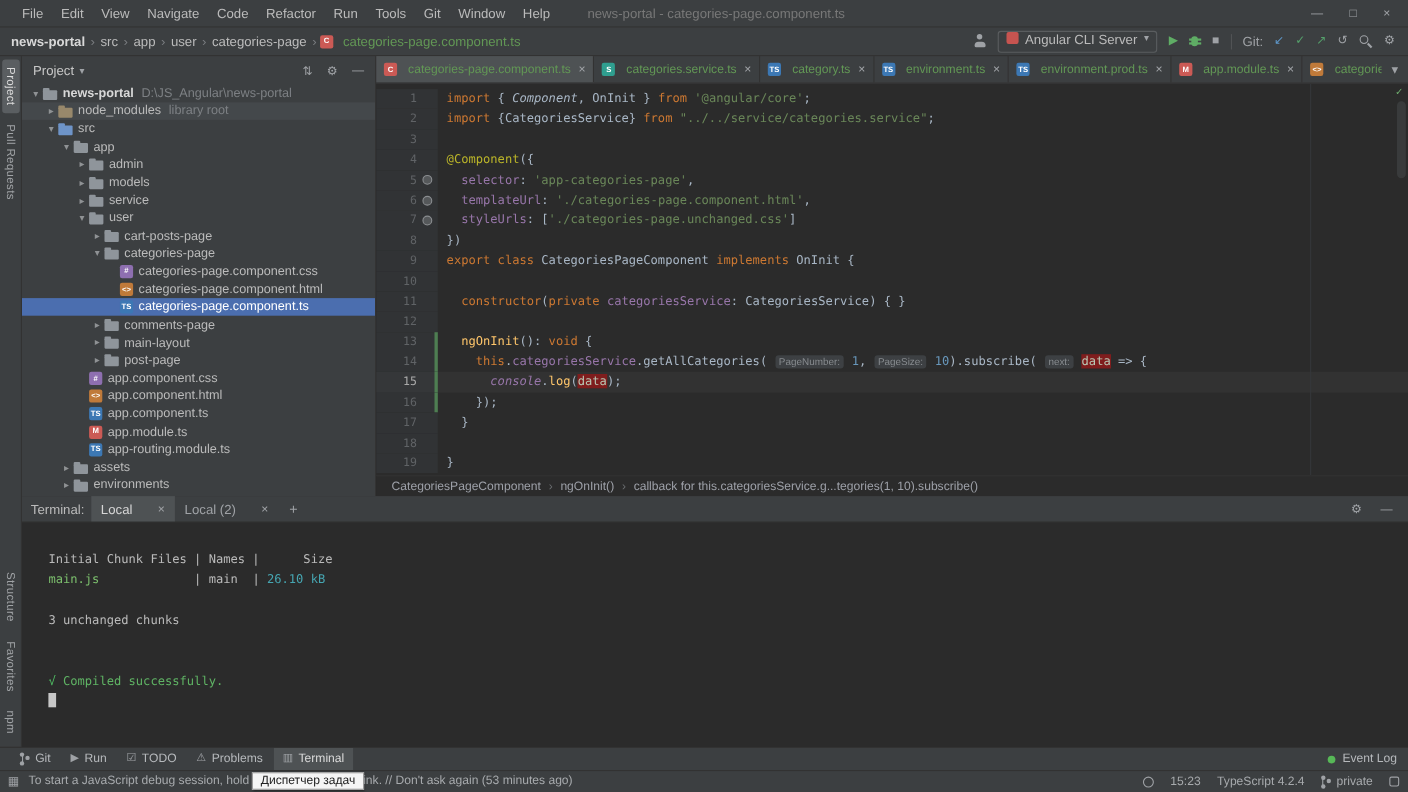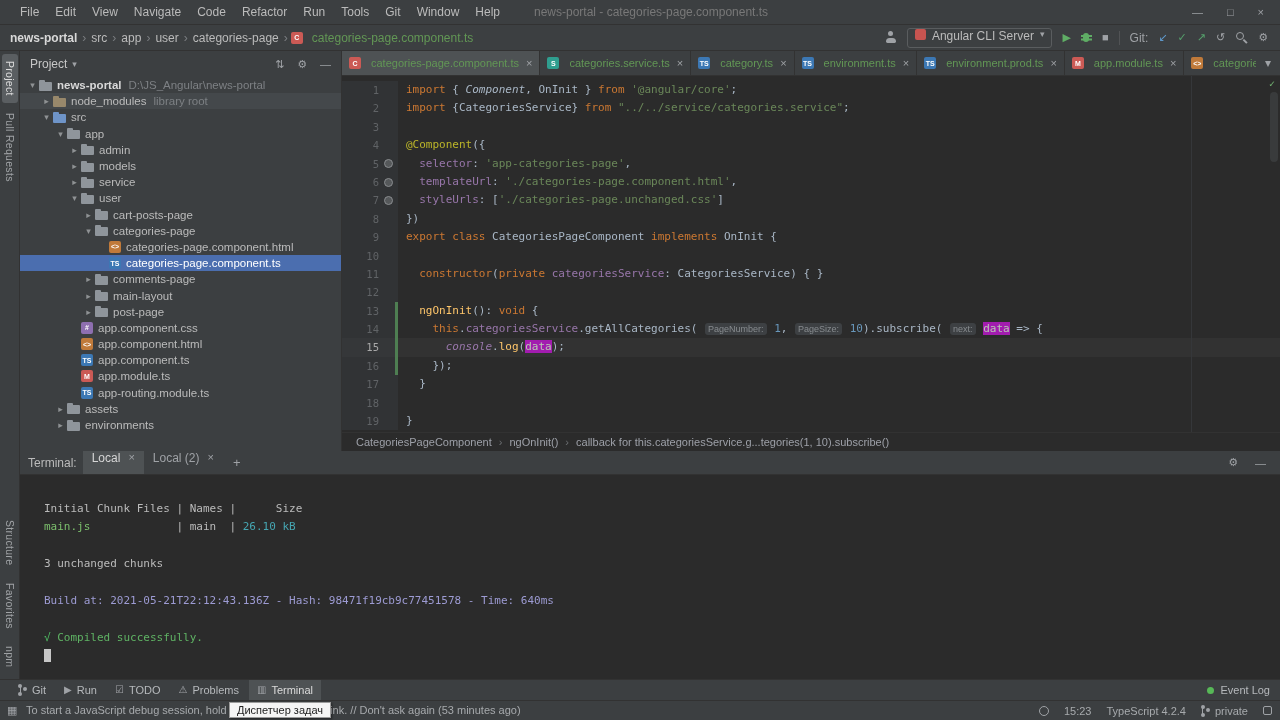--- a/index.html
+++ b/index.html
@@ -88,33 +88,33 @@
   .chg{width:3px;flex:none;align-self:stretch;margin-left:1px}
   .chg.on{background:#4e7e52}
   .ct{white-space:pre;padding-left:8px;color:#a9b7c6;flex:1}
   .cl.cur{background:#323232}
   .cl.cur .gut{background:#353739}
   .cl.cur .ln{color:#a9a9a9}
   .s-kw{color:#cc7832}.s-pl{color:#a9b7c6}.s-str{color:#6a8759}.s-ann{color:#bbb529}
   .s-prop{color:#9876aa}.s-fn{color:#ffc66b}.s-num{color:#6897bb}
   .s-itw{color:#a9b7c6;font-style:italic}.s-itp{color:#9876aa;font-style:italic}
   .s-hint{background:#3d4043;color:#878b8f;border-radius:3px;padding:1px 3px;font-size:9px;font-family:"Liberation Sans",sans-serif;margin:0 1px}
-  .s-hl{background:#a21caf;color:#b9c7b4}
+  .s-hl{background:#7f1d1d;color:#b9c7b4}
   .margin-guide{position:absolute;top:0;bottom:0;left:849px;width:1px;background:#35373a}
   .insp-ok{position:absolute;top:2px;right:5px;color:#6fae6f;font-size:10px}
   .vscroll{position:absolute;top:16px;right:2px;width:8px;height:70px;background:#46484b;border-radius:4px;opacity:.55}
   #editor-bc{height:18px;flex:none;display:flex;align-items:center;gap:7px;padding-left:14px;font-size:11px;color:#9da0a8;background:#2b2b2b;border-top:1px solid #323232;white-space:nowrap;overflow:hidden}
   .bc-sep{color:#6b6e71}
 
   
   #terminal-panel{flex:1;display:flex;flex-direction:column;min-height:0}
   .term-head{height:23px;flex:none;background:#3c3f41;border-bottom:1px solid #323232;display:flex;align-items:stretch;padding:0 8px;gap:2px}
   .term-label{color:#bbbbbb;margin-right:4px;align-self:center}
   .term-tabs{display:flex}
-  .ttab{display:flex;gap:6px;padding:0 9px;color:#9fa2a6}
+  .ttab{display:flex;align-items:center;gap:21px;padding:0 9px;color:#9fa2a6}
   .ttab.active{background:#4e5254;color:#d6d6d6}
   .term-plus{padding:0 8px;color:#9fa2a6;font-size:13px;align-self:center}
   .term-icons{margin-left:auto;display:flex;gap:17px;color:#9fa2a6;font-size:11px;padding-right:6px;align-items:center}
   .term-body{flex:1;background:#2b2b2b;padding:6px 0 0 24px;font-family:"DejaVu Sans Mono","Liberation Mono",monospace;font-size:11px;overflow:hidden}
   .tl{height:18.5px;line-height:18.5px;white-space:pre}
   .t-ok{color:#4fbf63}.t-def{color:#bbbbbb}.t-grn{color:#7cbf6d}.t-cyan{color:#46a6b2}.t-vio{color:#9d9bd3}.t-suc{color:#5fb364}
   .t-cursor{display:inline-block;width:7px;height:13px;background:#c7c7c7;vertical-align:-2px}
 
   
   #bottom-toolbar{height:20px;flex:none;background:#3c3f41;border-top:1px solid #323232;display:flex;align-items:stretch;padding:0 10px;font-size:11px}
@@ -280,20 +280,25 @@
                 <span class="ic-fold folder"></span>
                 <span class="tlabel">cart-posts-page</span>
               </div>
               <div class="trow" style="padding-left: 62px;">
                 <span class="arrow">▾</span>
                 <span class="ic-fold folder"></span>
                 <span class="tlabel">categories-page</span>
               </div>
               <div class="trow" style="padding-left: 76px;">
                 <span class="arrow"></span>
+                <span class="fic fic-css">#</span>
+                <span class="tlabel">categories-page.component.css</span>
+              </div>
+              <div class="trow" style="padding-left: 76px;">
+                <span class="arrow"></span>
                 <span class="fic fic-html">&lt;&gt;</span>
                 <span class="tlabel">categories-page.component.html</span>
               </div>
               <div class="trow sel" style="padding-left: 76px;">
                 <span class="arrow"></span>
                 <span class="fic fic-ts">TS</span>
                 <span class="tlabel">categories-page.component.ts</span>
               </div>
               <div class="trow" style="padding-left: 62px;">
                 <span class="arrow">▸</span>
@@ -584,21 +589,20 @@
           </span>
         </div>
         <div class="term-body">
           <div>
               <div class="tl"></div>
               <div class="tl"><span class="t-def">Initial Chunk Files | Names |      Size</span></div>
               <div class="tl"><span class="t-grn">main.js</span><span class="t-def">             | </span><span class="t-def">main</span><span class="t-def">  | </span><span class="t-cyan">26.10 kB</span></div>
               <div class="tl"></div>
               <div class="tl"><span class="t-def">3 unchanged chunks</span></div>
               <div class="tl"></div>
-              <div class="tl"><span class="t-vio">Build at: 2021-05-21T22:12:43.136Z - Hash: 98471f19cb9c77451578 - Time: 640ms</span></div>
               <div class="tl"></div>
               <div class="tl"><span class="t-ok">√</span><span class="t-suc"> Compiled successfully.</span></div>
               <div class="tl"><span class="t-cursor"></span></div>
             </div>
         </div>
       </div>
 
     </div>
   </div>
 

